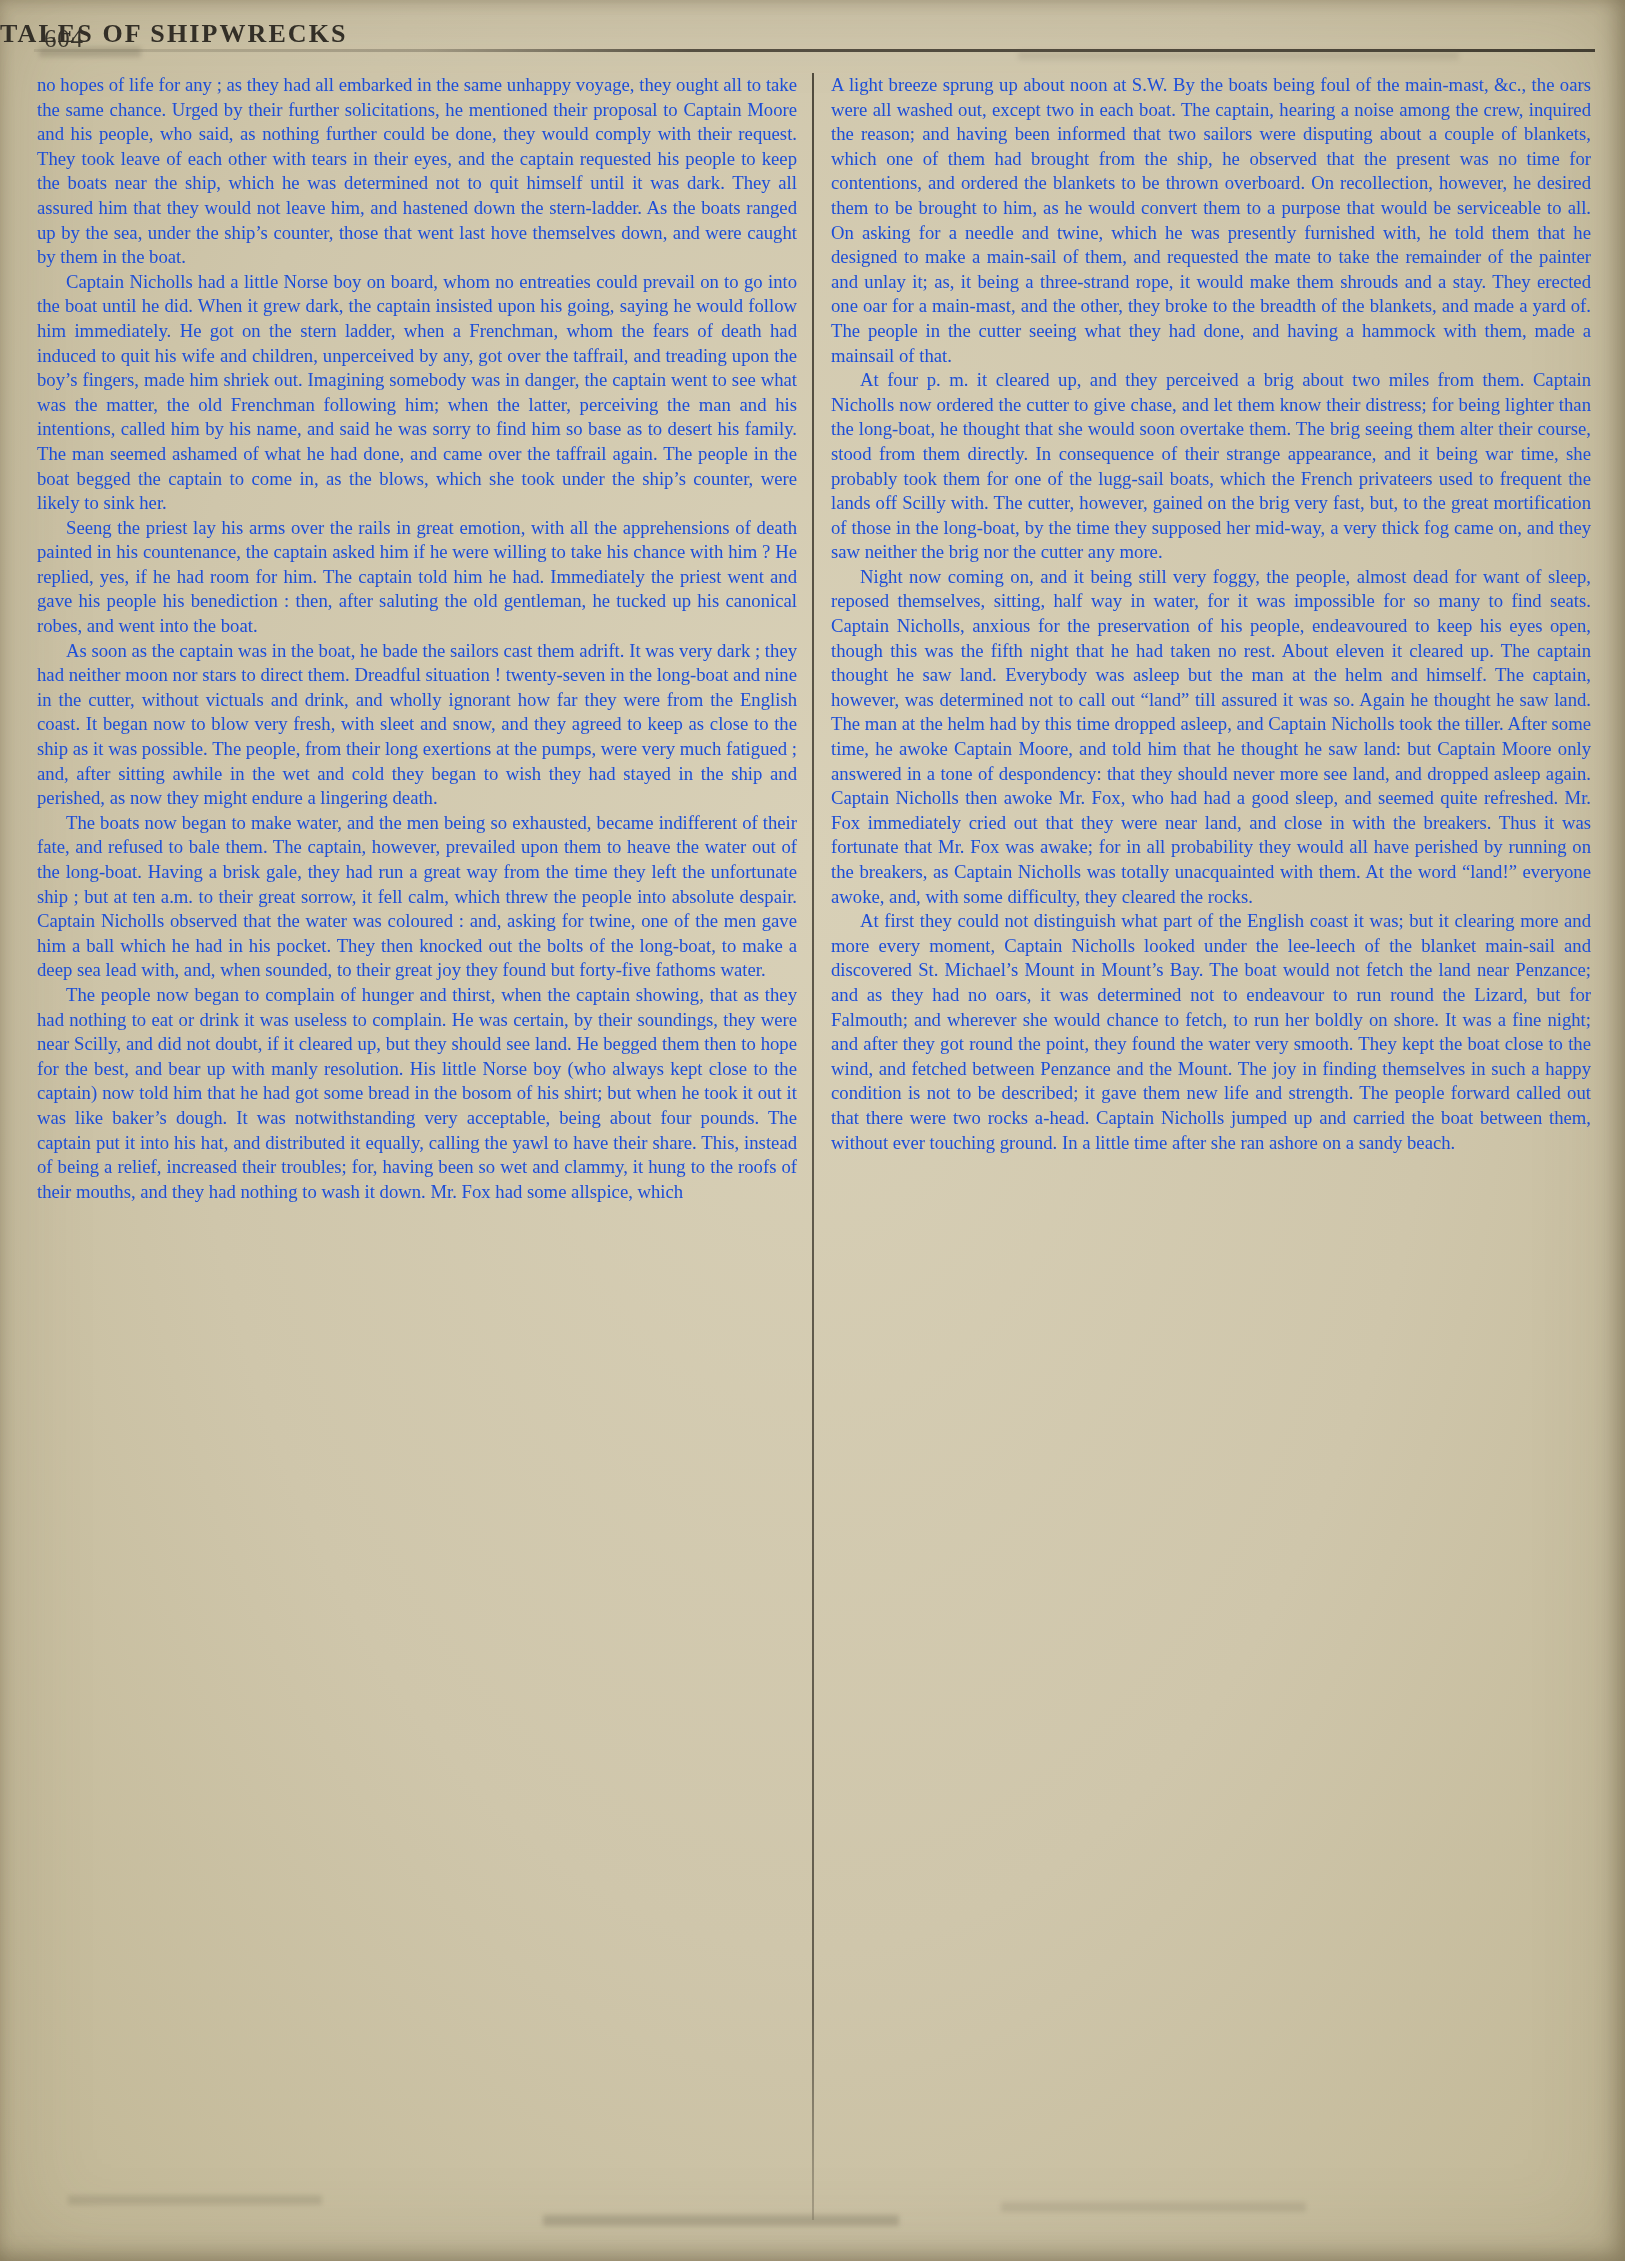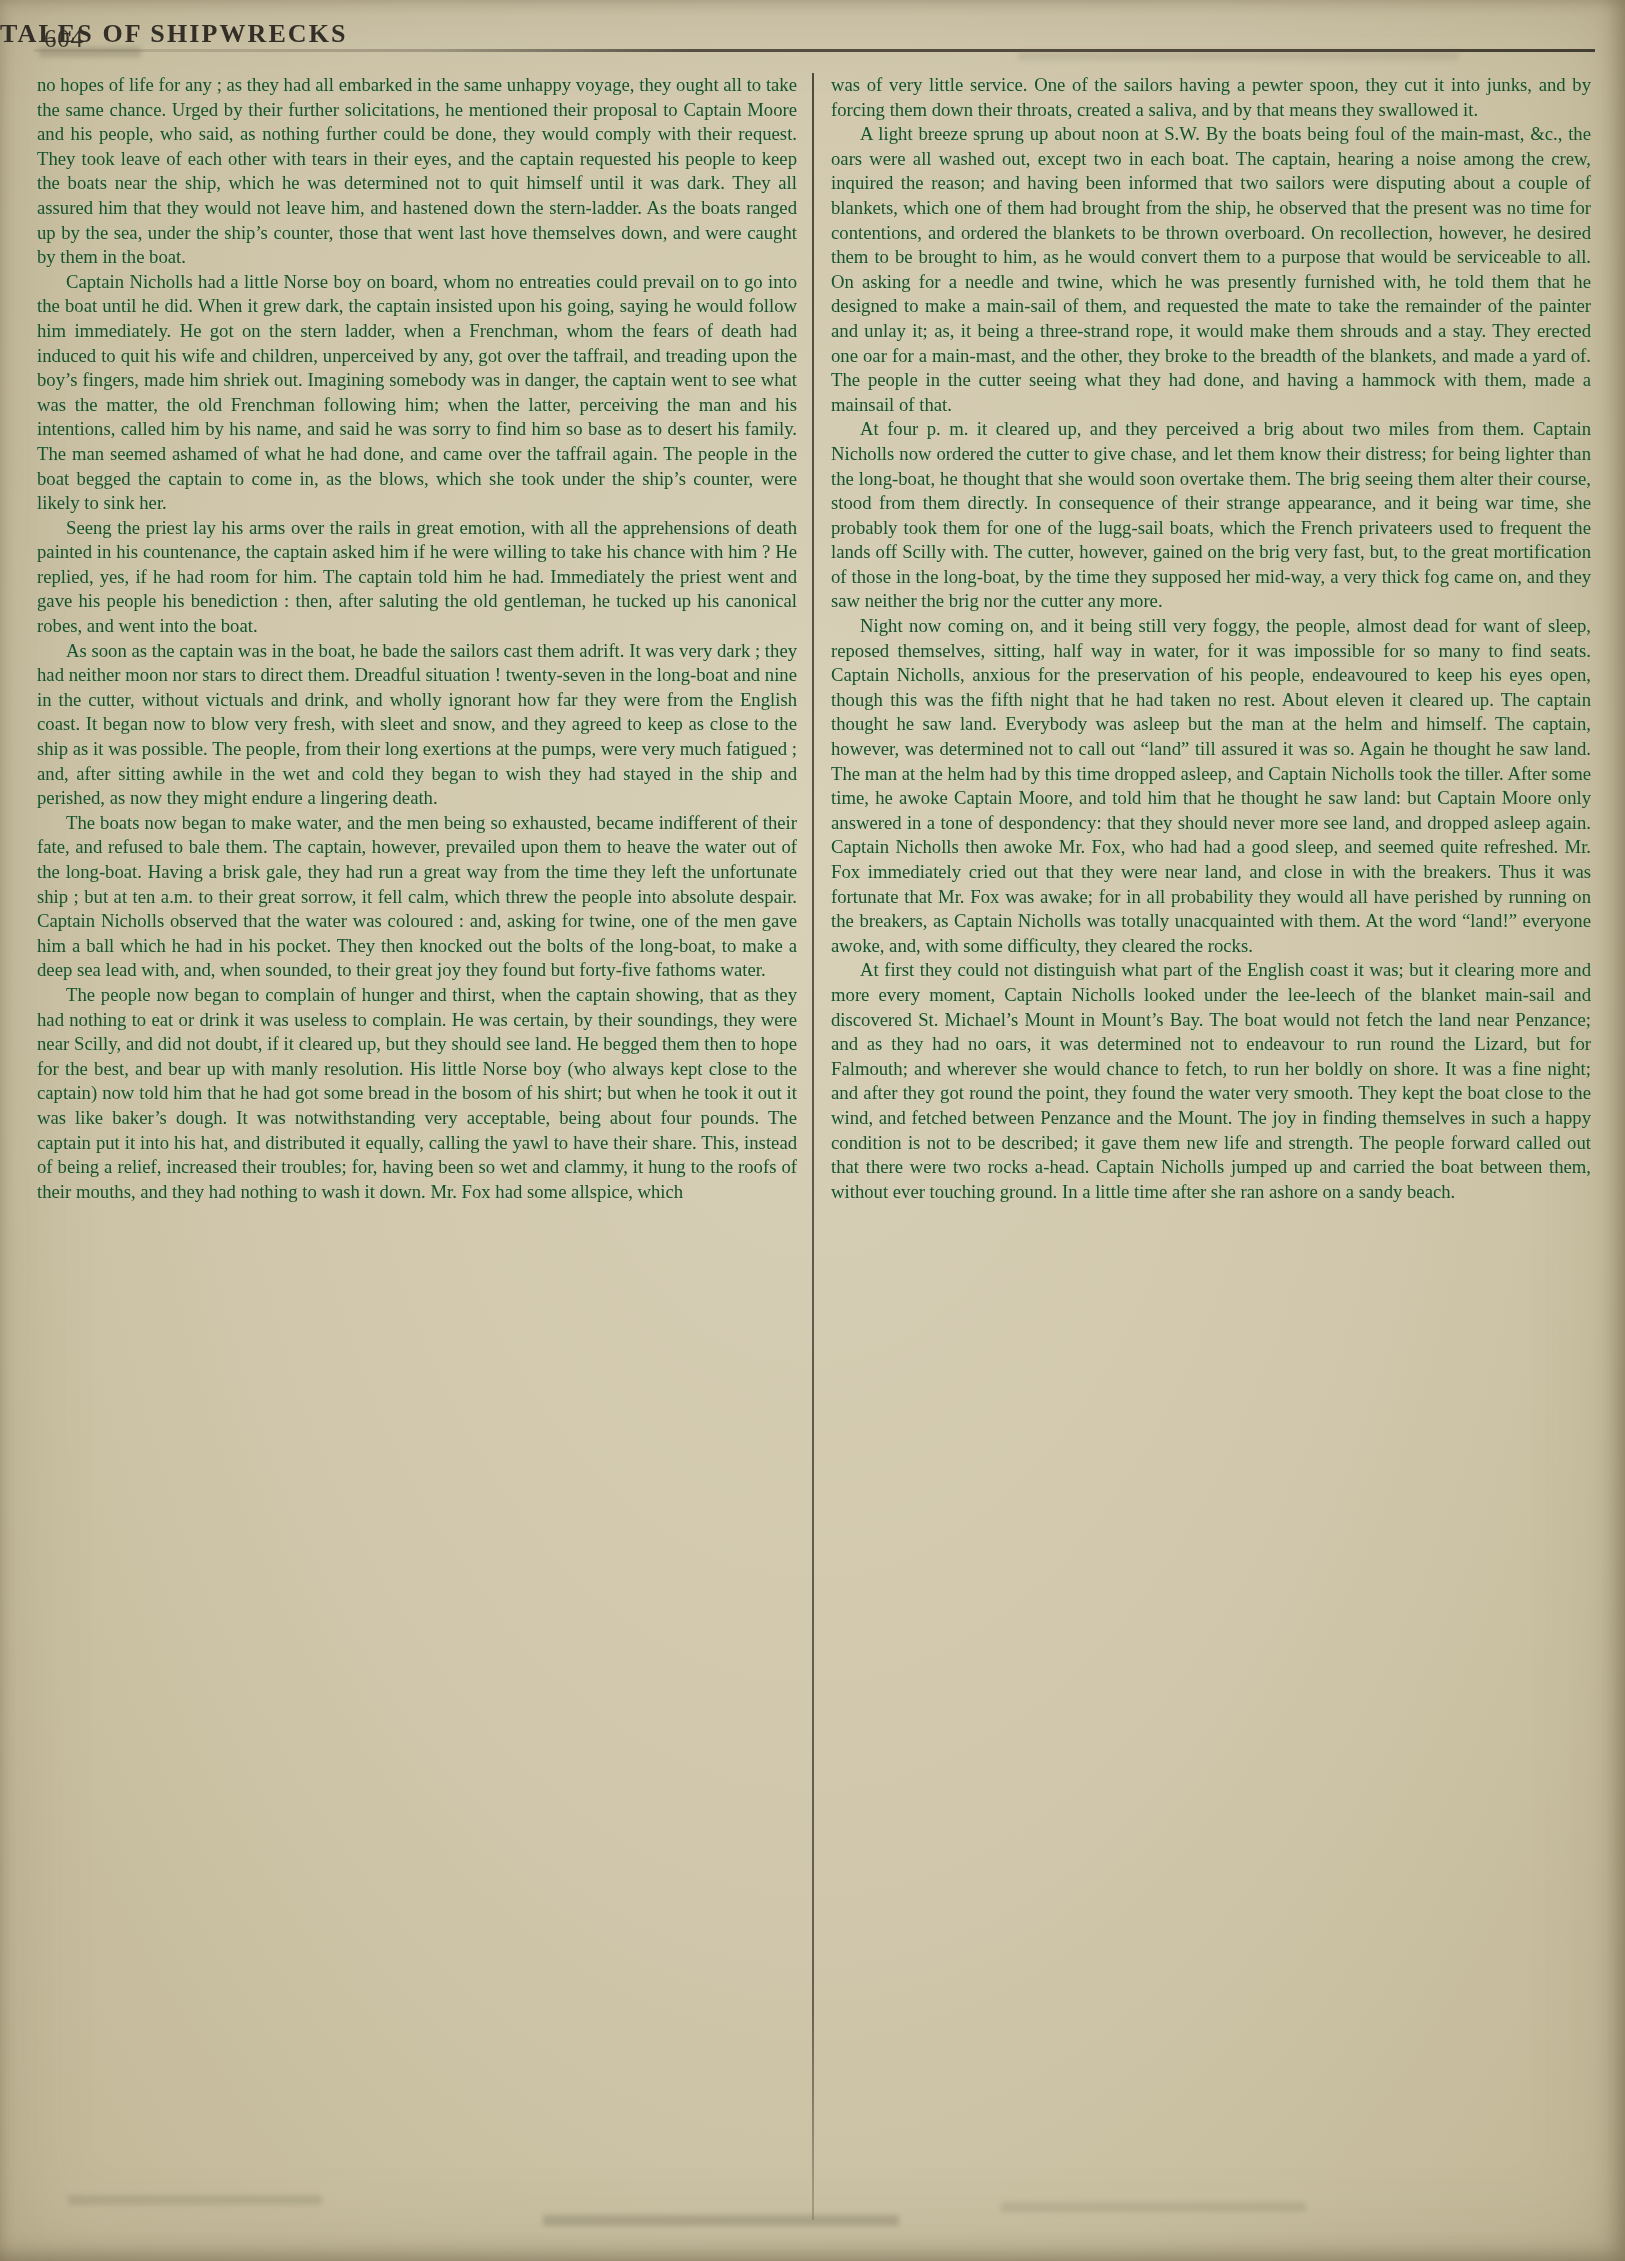--- a/index.html
+++ b/index.html
@@ -65,21 +65,21 @@
     left: 37px;
     right: 34px;
     bottom: 41px;
     display: flex;
   }
   .column {
     flex: 1 1 0;
     font-size: 18.7px;
     line-height: 24.6px;
     text-align: justify;
-    color: #14532d;
+    color: #1d4ed8;
   }
   .column.left  { padding-right: 15.3px; }
   .column.right { padding-left: 17px; }
   .column-divider {
     flex: 0 0 1.7px;
     width: 1.7px;
     background: linear-gradient(to bottom,
       rgba(58, 53, 42, 0.85) 0%,
       rgba(58, 53, 42, 0.7) 90%,
       rgba(58, 53, 42, 0.25) 100%);
@@ -116,21 +116,20 @@
   <div class="column left">
       <p class="para">no hopes of life for any ; as they had all embarked in the same unhappy voyage, they ought all to take the same chance.  Urged by their further solicitations, he mentioned their proposal to Captain Moore and his people, who said, as nothing further could be done, they would comply with their request.  They took leave of each other with tears in their eyes, and the captain requested his people to keep the boats near the ship, which he was determined not to quit himself until it was dark.  They all assured him that they would not leave him, and hastened down the stern-ladder.  As the boats ranged up by the sea, under the ship’s counter, those that went last hove themselves down, and were caught by them in the boat.</p>
       <p class="para">Captain Nicholls had a little Norse boy on board, whom no entreaties could prevail on to go into the boat until he did.  When it grew dark, the captain insisted upon his going, saying he would follow him immediately.  He got on the stern ladder, when a Frenchman, whom the fears of death had induced to quit his wife and children, unperceived by any, got over the taffrail, and treading upon the boy’s fingers, made him shriek out.  Imagining somebody was in danger, the captain went to see what was the matter, the old Frenchman following him; when the latter, perceiving the man and his intentions, called him by his name, and said he was sorry to find him so base as to desert his family.  The man seemed ashamed of what he had done, and came over the taffrail again.  The people in the boat begged the captain to come in, as the blows, which she took under the ship’s counter, were likely to sink her.</p>
       <p class="para">Seeng the priest lay his arms over the rails in great emotion, with all the apprehensions of death painted in his countenance, the captain asked him if he were willing to take his chance with him ?  He replied, yes, if he had room for him.  The captain told him he had.  Immediately the priest went and gave his people his benediction : then, after saluting the old gentleman, he tucked up his canonical robes, and went into the boat.</p>
       <p class="para">As soon as the captain was in the boat, he bade the sailors cast them adrift.  It was very dark ; they had neither moon nor stars to direct them.  Dreadful situation !  twenty-seven in the long-boat and nine in the cutter, without victuals and drink, and wholly ignorant how far they were from the English coast.  It began now to blow very fresh, with sleet and snow, and they agreed to keep as close to the ship as it was possible.  The people, from their long exertions at the pumps, were very much fatigued ; and, after sitting awhile in the wet and cold they began to wish they had stayed in the ship and perished, as now they might endure a lingering death.</p>
       <p class="para">The boats now began to make water, and the men being so exhausted, became indifferent of their fate, and refused to bale them.  The captain, however, prevailed upon them to heave the water out of the long-boat.  Having a brisk gale, they had run a great way from the time they left the unfortunate ship ; but at ten a.m. to their great sorrow, it fell calm, which threw the people into absolute despair.  Captain Nicholls observed that the water was coloured : and, asking for twine, one of the men gave him a ball which he had in his pocket.  They then knocked out the bolts of the long-boat, to make a deep sea lead with, and, when sounded, to their great joy they found but forty-five fathoms water.</p>
       <p class="para">The people now began to complain of hunger and thirst, when the captain showing, that as they had nothing to eat or drink it was useless to complain.  He was certain, by their soundings, they were near Scilly, and did not doubt, if it cleared up, but they should see land.  He begged them then to hope for the best, and bear up with manly resolution.  His little Norse boy (who always kept close to the captain) now told him that he had got some bread in the bosom of his shirt; but when he took it out it was like baker’s dough.  It was notwithstanding very acceptable, being about four pounds.  The captain put it into his hat, and distributed it equally, calling the yawl to have their share.  This, instead of being a relief, increased their troubles; for, having been so wet and clammy, it hung to the roofs of their mouths, and they had nothing to wash it down.  Mr. Fox had some allspice, which</p>
     </div>
   <div class="column-divider"></div>
   <div class="column right">
-      <p class="para">was of very little service.  One of the sailors having a pewter spoon, they cut it into junks, and by forcing them down their throats, created a saliva, and by that means they swallowed it.</p>
       <p class="para">A light breeze sprung up about noon at S.W.  By the boats being foul of the main-mast, &amp;c., the oars were all washed out, except two in each boat.  The captain, hearing a noise among the crew, inquired the reason; and having been informed that two sailors were disputing about a couple of blankets, which one of them had brought from the ship, he observed that the present was no time for contentions, and ordered the blankets to be thrown overboard.  On recollection, however, he desired them to be brought to him, as he would convert them to a purpose that would be serviceable to all.  On asking for a needle and twine, which he was presently furnished with, he told them that he designed to make a main-sail of them, and requested the mate to take the remainder of the painter and unlay it; as, it being a three-strand rope, it would make them shrouds and a stay.  They erected one oar for a main-mast, and the other, they broke to the breadth of the blankets, and made a yard of.  The people in the cutter seeing what they had done, and having a hammock with them, made a mainsail of that.</p>
       <p class="para">At four p. m. it cleared up, and they perceived a brig about two miles from them.  Captain Nicholls now ordered the cutter to give chase, and let them know their distress; for being lighter than the long-boat, he thought that she would soon overtake them.  The brig seeing them alter their course, stood from them directly.  In consequence of their strange appearance, and it being war time, she probably took them for one of the lugg-sail boats, which the French privateers used to frequent the lands off Scilly with.  The cutter, however, gained on the brig very fast, but, to the great mortification of those in the long-boat, by the time they supposed her mid-way, a very thick fog came on, and they saw neither the brig nor the cutter any more.</p>
       <p class="para">Night now coming on, and it being still very foggy, the people, almost dead for want of sleep, reposed themselves, sitting, half way in water, for it was impossible for so many to find seats.  Captain Nicholls, anxious for the preservation of his people, endeavoured to keep his eyes open, though this was the fifth night that he had taken no rest.  About eleven it cleared up.  The captain thought he saw land.  Everybody was asleep but the man at the helm and himself.  The captain, however, was determined not to call out “land” till assured it was so.  Again he thought he saw land.  The man at the helm had by this time dropped asleep, and Captain Nicholls took the tiller.  After some time, he awoke Captain Moore, and told him that he thought he saw land: but Captain Moore only answered in a tone of despondency: that they should never more see land, and dropped asleep again.  Captain Nicholls then awoke Mr. Fox, who had had a good sleep, and seemed quite refreshed.  Mr. Fox immediately cried out that they were near land, and close in with the breakers.  Thus it was fortunate that Mr. Fox was awake; for in all probability they would all have perished by running on the breakers, as Captain Nicholls was totally unacquainted with them.  At the word “land!” everyone awoke, and, with some difficulty, they cleared the rocks.</p>
       <p class="para">At first they could not distinguish what part of the English coast it was; but it clearing more and more every moment, Captain Nicholls looked under the lee-leech of the blanket main-sail and discovered St. Michael’s Mount in Mount’s Bay.  The boat would not fetch the land near Penzance; and as they had no oars, it was determined not to endeavour to run round the Lizard, but for Falmouth; and wherever she would chance to fetch, to run her boldly on shore.  It was a fine night; and after they got round the point, they found the water very smooth.  They kept the boat close to the wind, and fetched between Penzance and the Mount.  The joy in finding themselves in such a happy condition is not to be described; it gave them new life and strength.  The people forward called out that there were two rocks a-head.  Captain Nicholls jumped up and carried the boat between them, without ever touching ground.  In a little time after she ran ashore on a sandy beach.</p>
     </div>
 </div>
 
 <div class="bleed b1"></div>
 <div class="bleed b2"></div>
 <div class="bleed b3"></div>

